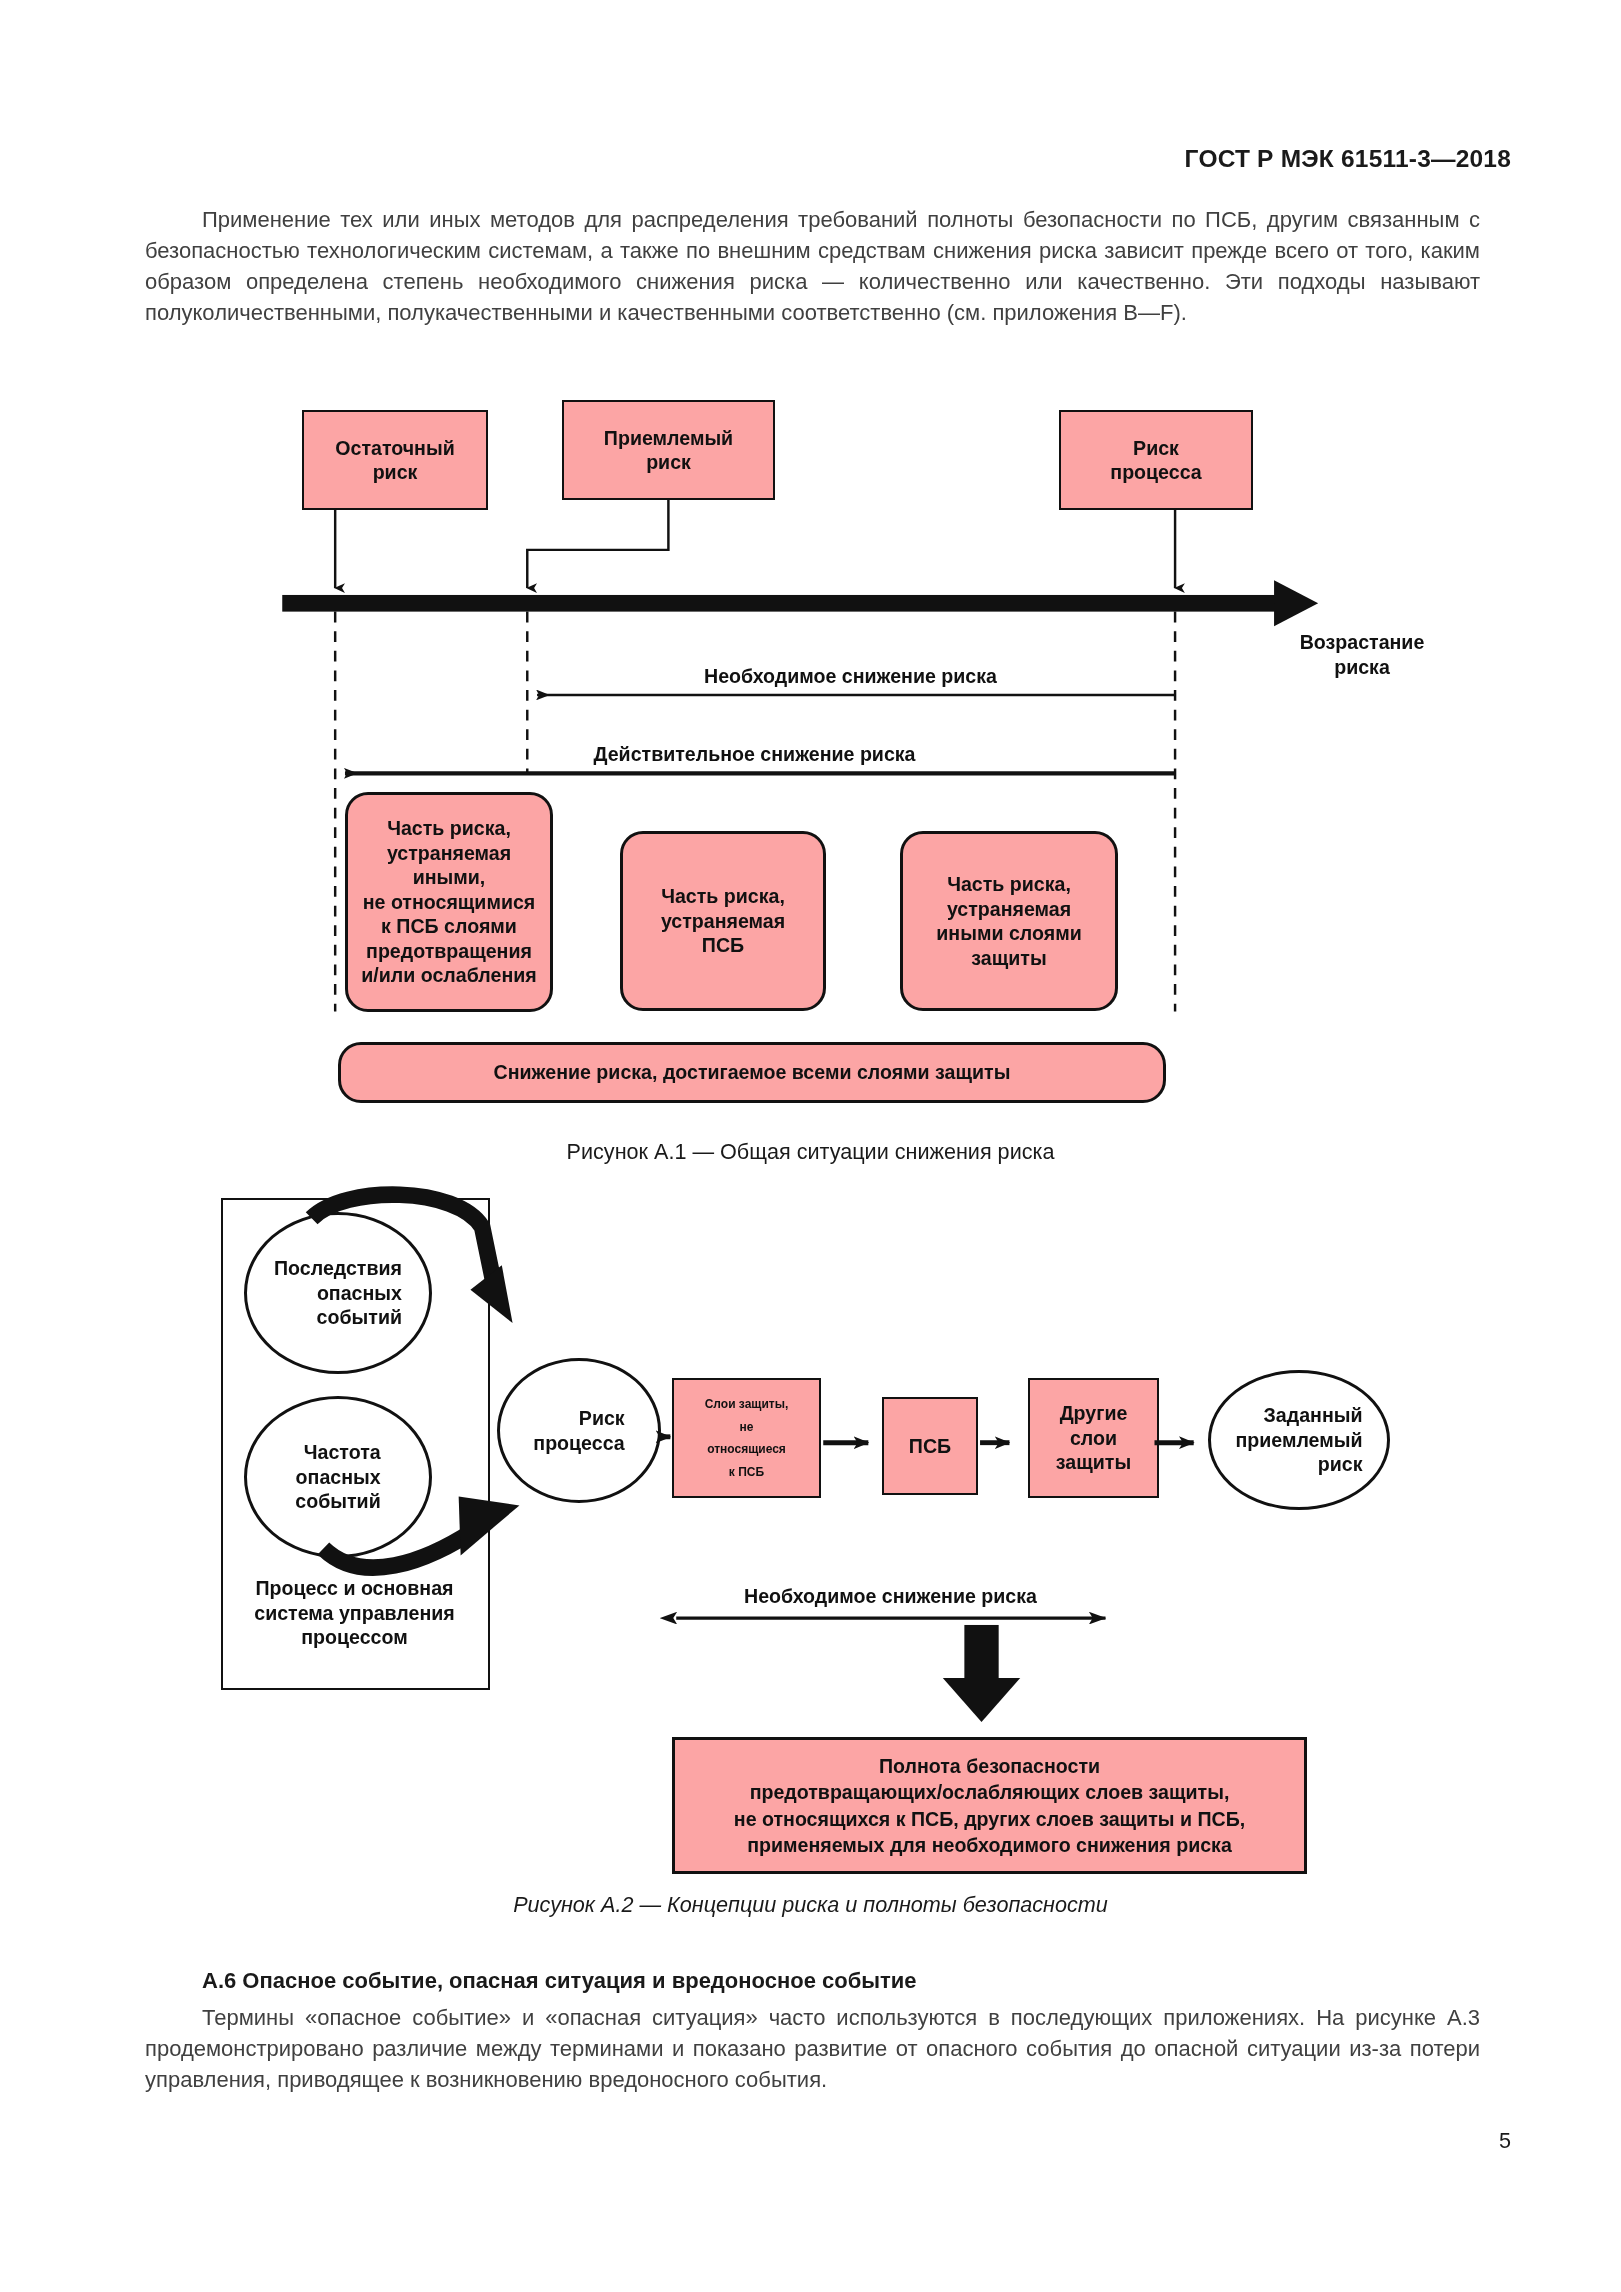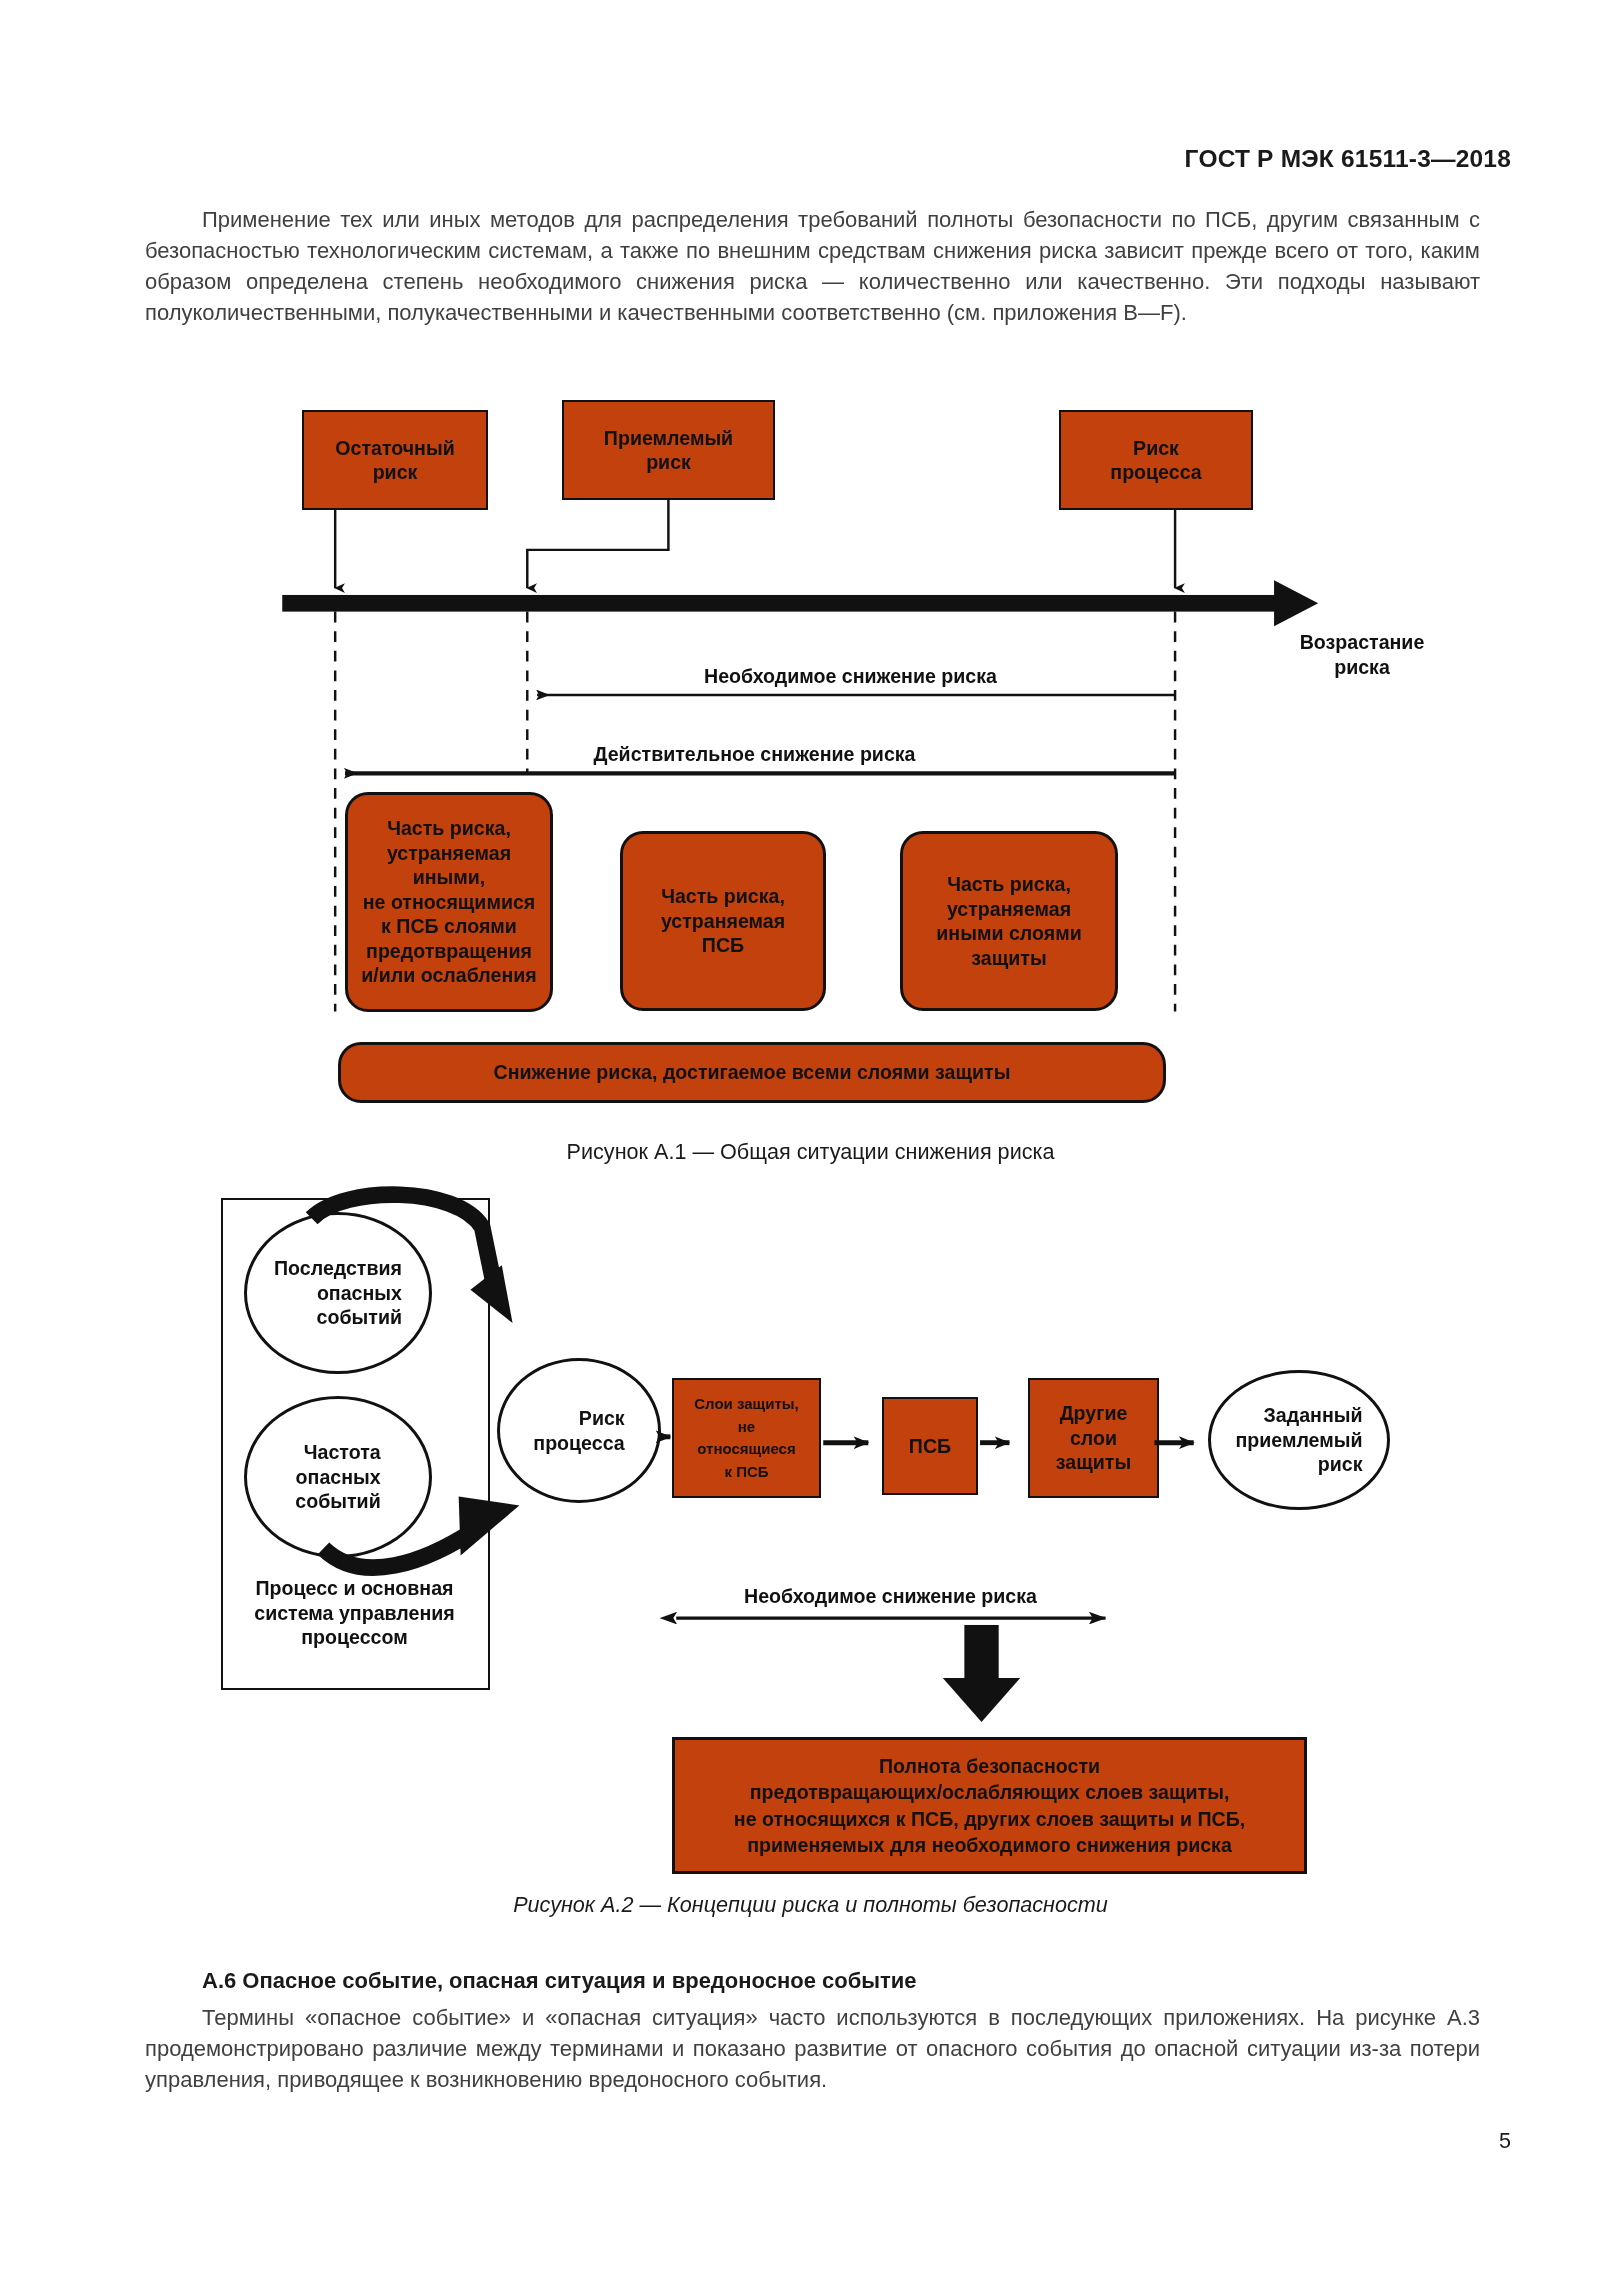--- a/index.html
+++ b/index.html
@@ -71,21 +71,21 @@
     bottom: 139px;
     font-size: 21.6px;
   }
 
   
   .fig { position: absolute; }
 
   .box {
     position: absolute;
     border: 2.9px solid #111;
-    background: #c2410c;
+    background: #fca5a5;
     box-sizing: border-box;
     display: flex;
     align-items: center;
     justify-content: center;
     text-align: center;
     font-size: 19.6px;
     font-weight: bold;
     line-height: 24.5px;
     color: #111;
     white-space: pre-line;
@@ -220,21 +220,21 @@
 событий</div>
 
     <div class="fig-label" style="left:226px; top:1576px; width:257px;">Процесс и основная
 система управления
 процессом</div>
 
     <div class="ellipse" style="left:497px; top:1358px; width:164px; height:145px;">Риск
 процесса</div>
 
     <div class="box" style="left:672px; top:1378px; width:149px; height:120px;
-                            font-size:15px; line-height:22.5px;">Слои защиты,
+                            font-size:12px; line-height:22.5px;">Слои защиты,
 не
 относящиеся
 к ПСБ</div>
 
     <div class="box" style="left:882px; top:1397px; width:96px; height:98px;">ПСБ</div>
 
     <div class="box" style="left:1021px; top:1378px; width:131px; height:120px;margin-left:7px;">Другие
 слои
 защиты</div>
 

